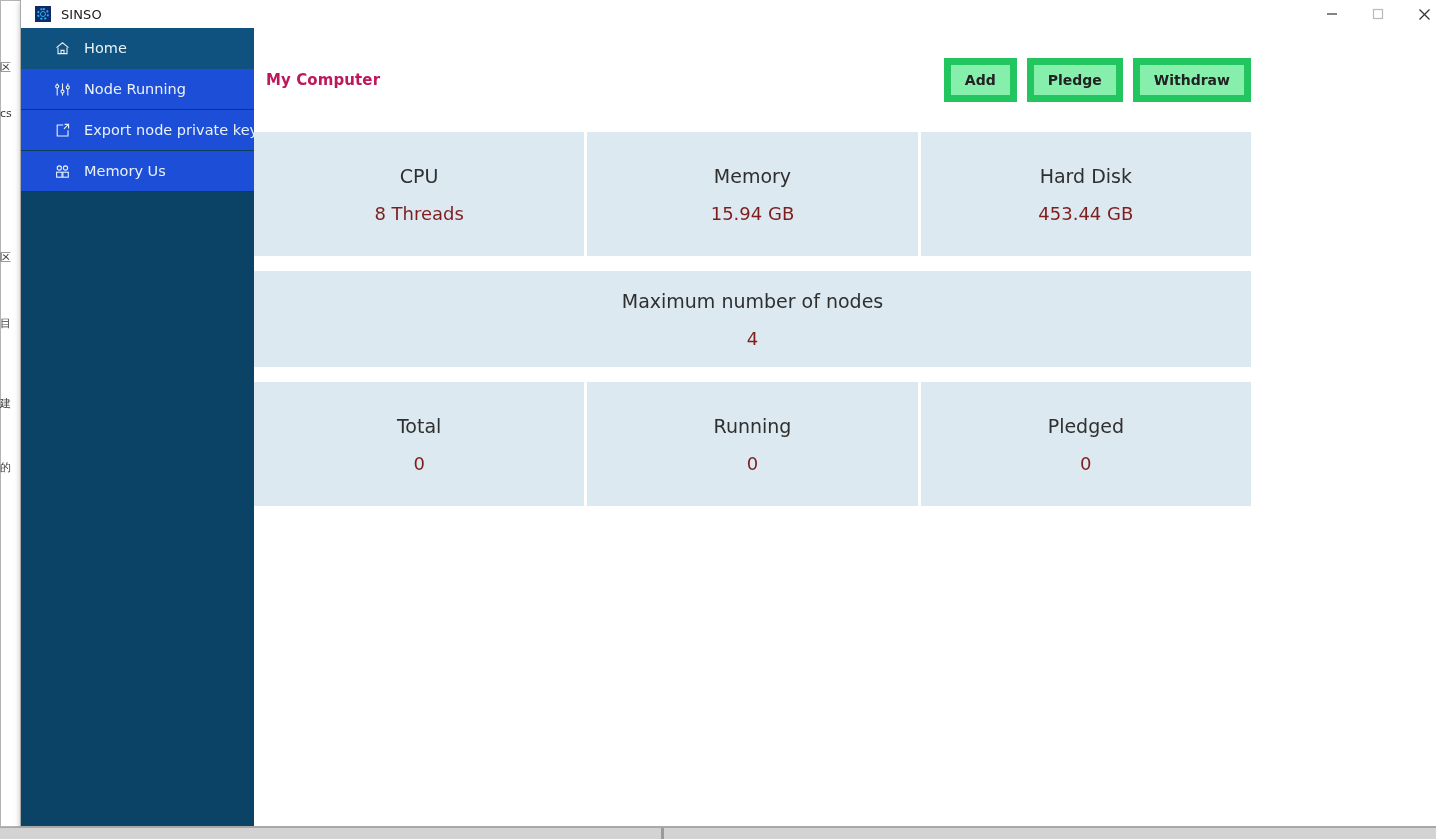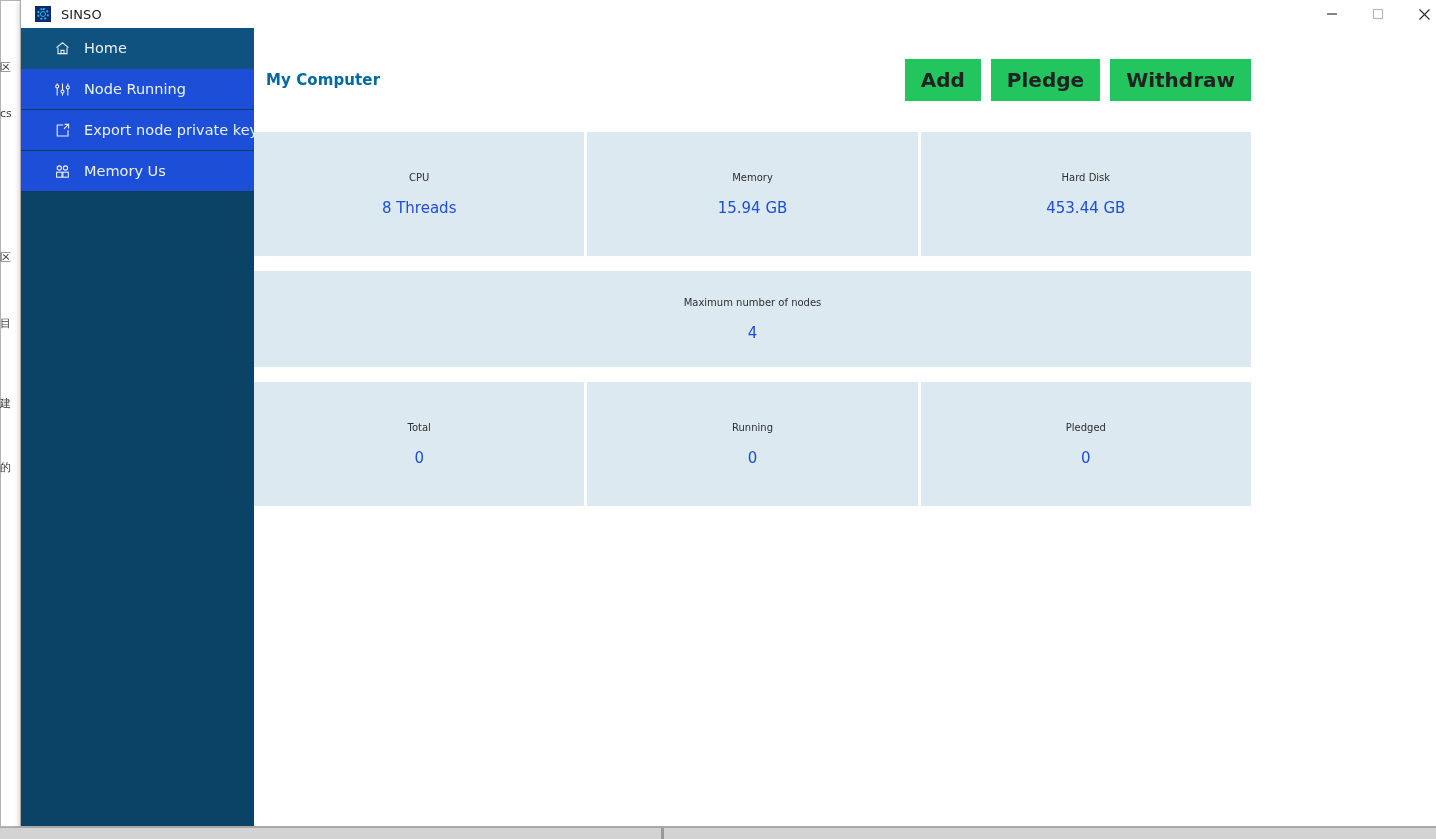--- a/index.html
+++ b/index.html
@@ -160,33 +160,33 @@
   #content-header {
     display: flex;
     align-items: center;
     justify-content: space-between;
     padding: 0 196px 0 12px;
     height: 104px;
   }
   #page-title {
     font-size: 15px;
     font-weight: bold;
-    color: #0369a1;
+    color: #be185d;
     letter-spacing: 0.1px;
     padding-left: 0px;
   }
   #action-buttons {
     display: flex;
     gap: 10px;
   }
   .action-btn {
-    border: 2px solid #22c55e;
-    background: #22c55e;
+    border: 7px solid #22c55e;
+    background: #86efac;
     color: #222222;
-    font-size: 20px;
+    font-size: 14px;
     font-weight: bold;
     font-family: "DejaVu Sans", "Liberation Sans", sans-serif;
     padding: 7px 14px;
     min-width: 54px;
     cursor: pointer;
     line-height: 1.2;
   }
 
   #cards-area {
     padding: 0 196px 0 0px;
@@ -201,26 +201,26 @@
     flex: 1;
     height: 124px;
     display: flex;
     flex-direction: column;
     align-items: center;
     justify-content: center;
     gap: 16px;
   }
   .stat-card.full { flex: 1 1 100%; height: 96px; }
   .card-label {
-    font-size: 10px;
+    font-size: 19px;
     color: #2f2f2f;
   }
   .card-value {
-    font-size: 15px;
-    color: #1d4ed8;
+    font-size: 18px;
+    color: #7f1d1d;
   }
 
   
   #bottom-strip {
     position: absolute;
     left: 0;
     bottom: 0;
     width: 1436px;
     height: 12px;
     background: #d3d3d3;

